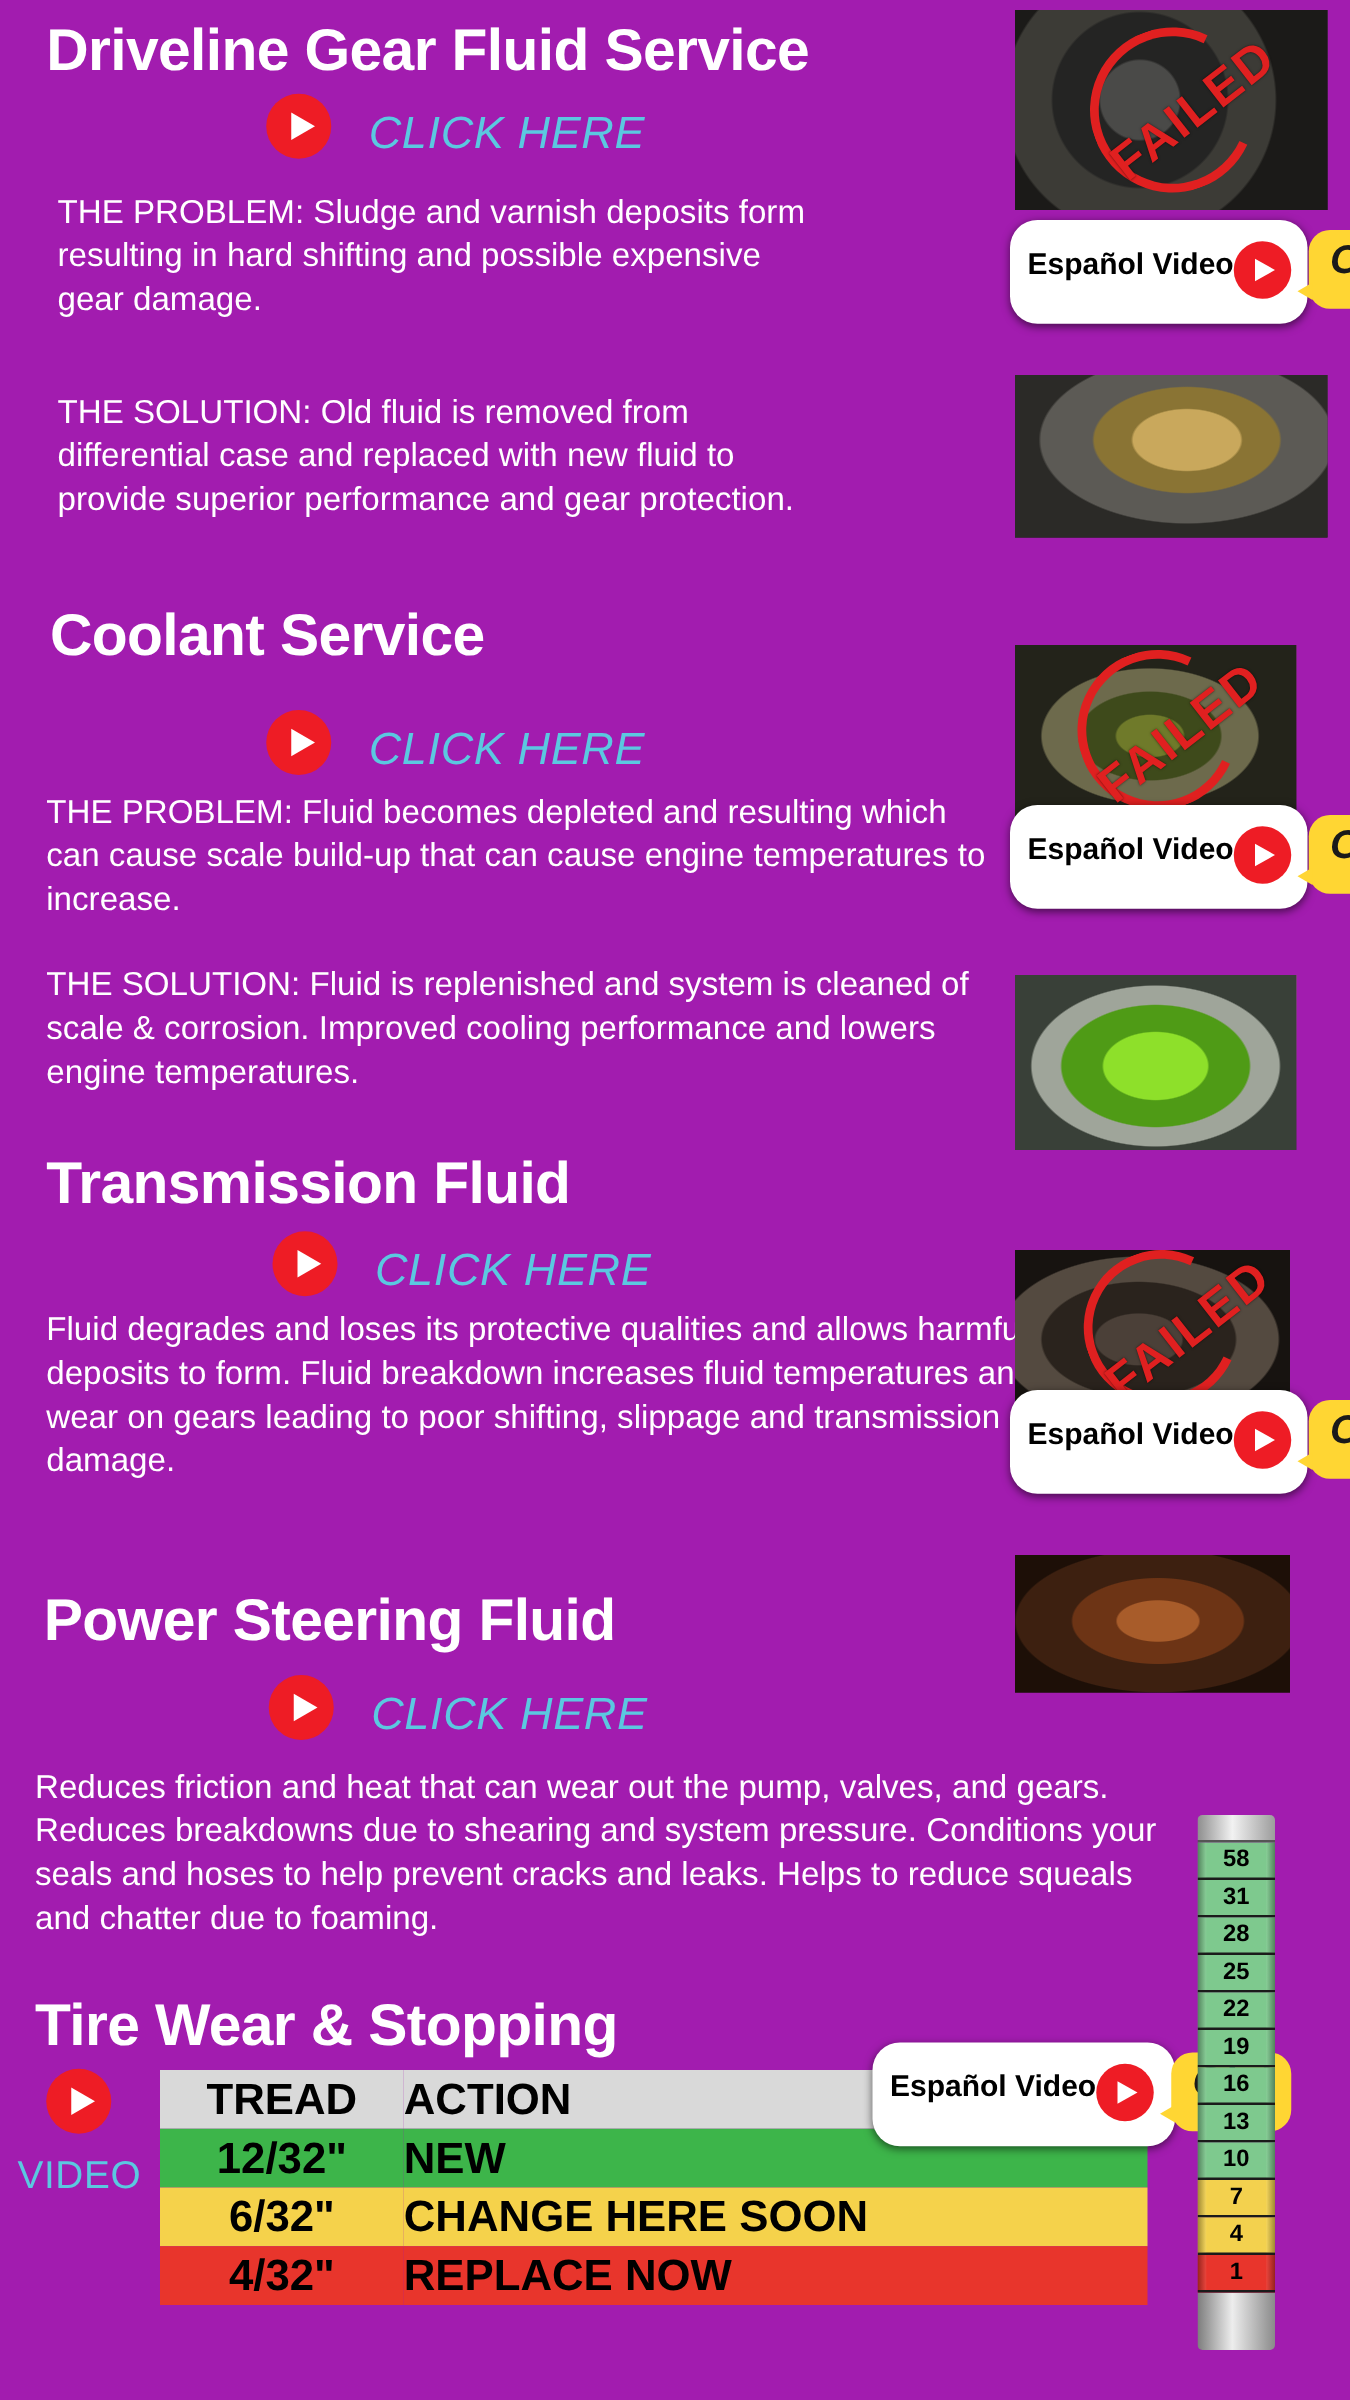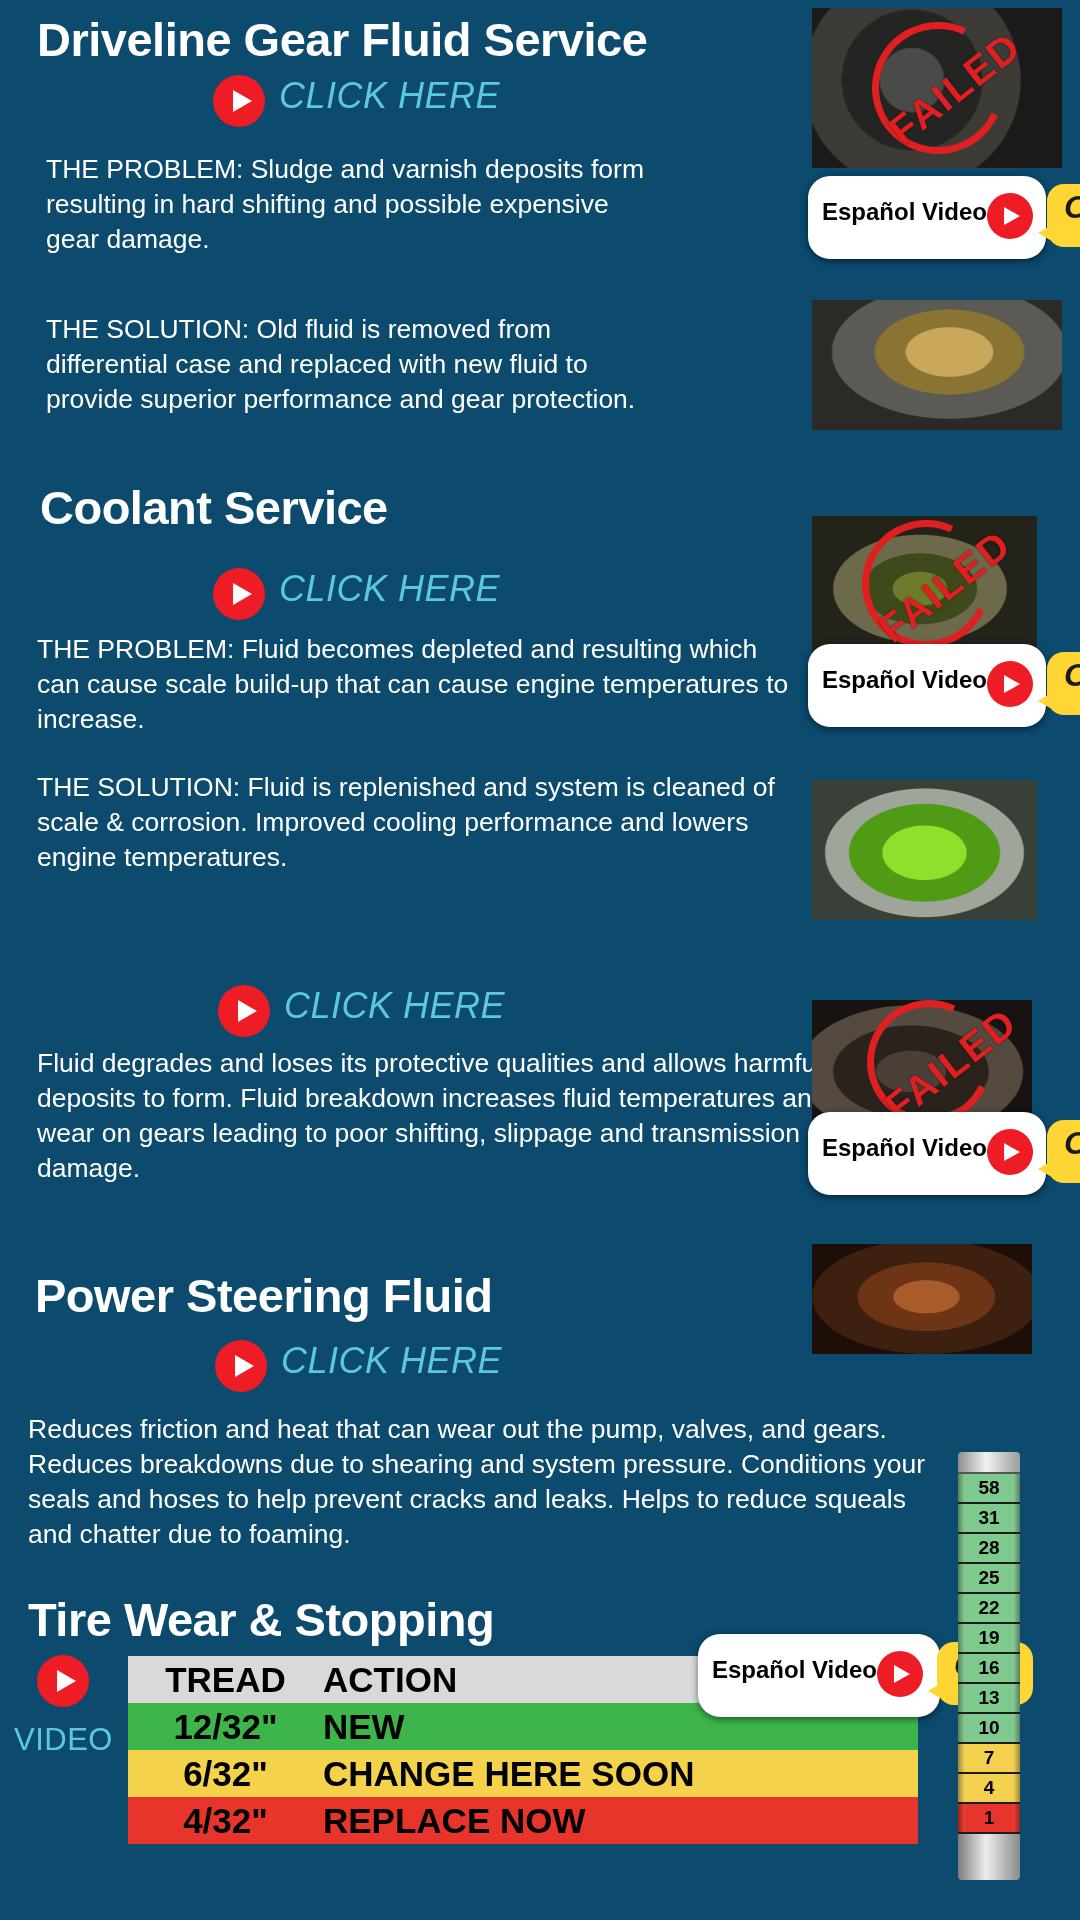--- a/index.html
+++ b/index.html
@@ -6,21 +6,21 @@
   html, body {
     margin: 0; padding: 0;
     background: #000;
     width: 1080px; height: 1920px;
     font-family: "Liberation Sans", sans-serif;
     overflow: hidden;
   }
   .page {
     position: relative;
     width: 1080px; height: 1920px;
-    background: #0c4a6e;
+    background: #a21caf;
     color: #fff;
   }
 
   
   h1.section-title {
     font-size: 47px;
     font-weight: bold;
     margin: 0;
     letter-spacing: -0.5px;
     color: #ffffff;
@@ -28,22 +28,22 @@
   }
   .body-text {
     font-size: 26.5px;
     line-height: 1.32;
     color: #ffffff;
   }
 
   
   .click-row {
     display: flex;
-    align-items: flex-start;
-    gap: 14px;
+    align-items: flex-end;
+    gap: 30px;
   }
   .click-label {
     font-size: 36px;
     font-style: italic;
     color: #5bc8e0;
     letter-spacing: 0.5px;
   }
   .play-btn {
     width: 52px; height: 52px;
     border-radius: 50%;
@@ -274,20 +274,21 @@
   <div class="photo ph-coolant-bottom" style="left:812px; top:780px; width:225px; height:140px;"></div>
 
   <div class="esp-card" style="left:808px; top:644px; width:238px;">
     <div class="esp-title">Español Video</div>
     <div class="esp-row">
       <div class="play-btn small"></div>
       <div class="ola-bubble">Ola!</div>
     </div>
   </div>
 
+  <h1 class="section-title" style="position:absolute; left:37px; top:918px;">Transmission Fluid</h1>
 
   <div class="click-row" style="position:absolute; left:218px; top:985px;">
     <div class="play-btn"></div>
     <div class="click-label">CLICK HERE</div>
   </div>
 
   <div class="body-text" style="position:absolute; left:37px; top:1046px; width:790px;">Fluid degrades and loses its protective qualities and allows harmful deposits to form. Fluid breakdown increases fluid temperatures and wear on gears leading to poor shifting, slippage and transmission damage.</div>
 
   <div class="photo ph-trans-top" style="left:812px; top:1000px; width:220px; height:130px;">
     <div class="stamp-ring" style="left:55px; top:0px; width:124px; height:124px;"></div>

